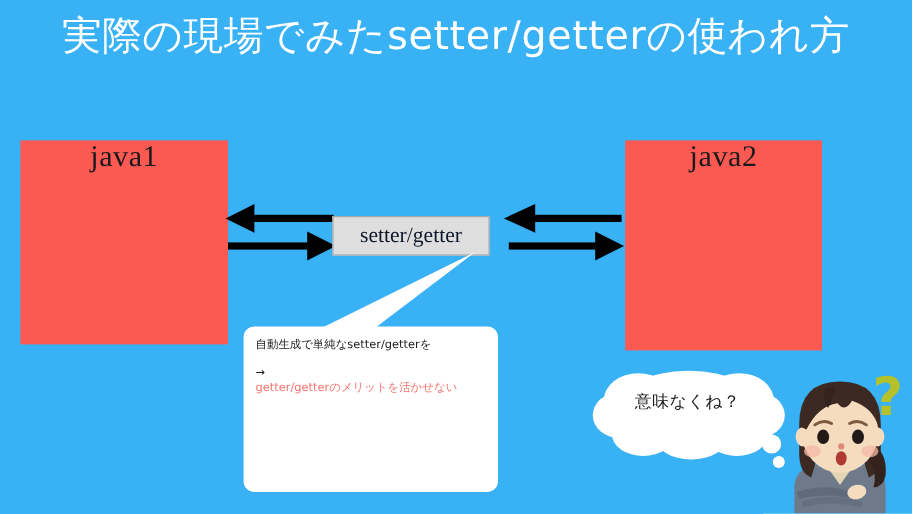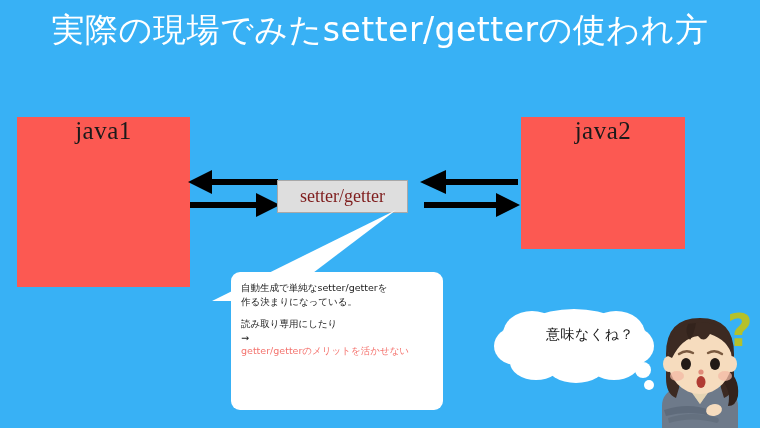--- a/index.html
+++ b/index.html
@@ -49,60 +49,59 @@
     align-items: flex-start;
     justify-content: center;
   }
   .java-box .label {
     font-family: "Liberation Serif", "DejaVu Serif", serif;
     font-size: 25px;
     color: #1a1a1a;
     letter-spacing: 0.5px;
   }
   #java1-box { left: 17px;  top: 117px; width: 173px; height: 170px; }
-  #java2-box { left: 521px; top: 117px; width: 164px; height: 132px; }
+  #java2-box { left: 521px; top: 117px; width: 164px; height: 175px; }
 
   
   #sg-box {
     position: absolute;
     left: 277px;
     top: 180px;
     width: 131px;
     height: 33px;
     background: #dedede;
     border: 1px solid #a8a8a8;
     display: flex;
     align-items: center;
     justify-content: center;
     box-sizing: border-box;
   }
   #sg-box .label {
     font-family: "Liberation Serif", "DejaVu Serif", serif;
     font-size: 18px;
-    color: #7f1d1d;
+    color: #0f172a;
   }
 
   
   .arrow-svg {
     position: absolute;
   }
 
   
   #callout {
     position: absolute;
     left: 203px;
     top: 272px;
     width: 212px;
     height: 138px;
     background: #ffffff;
     border-radius: 9px;
     box-sizing: border-box;
     padding: 9px 10px 0 10px;
     z-index: 3;
-    margin-left: 28px;
   }
   #callout-tail {
     position: absolute;
     left: 200px;
     top: 205px;
     z-index: 2;
   }
   .callout-line {
     font-family: "DejaVu Sans", "Liberation Sans", sans-serif;
     font-size: 9.5px;
@@ -120,21 +119,21 @@
     top: 300px;
     width: 164px;
     height: 96px;
     z-index: 2;
   }
   #thought-text {
     position: absolute;
     left: 512px;
     top: 326px;
     width: 122px;
-    text-align: right;
+    text-align: center;
     font-family: "DejaVu Sans", "Liberation Sans", sans-serif;
     font-size: 14px;
     color: #1a1a1a;
     letter-spacing: 0.5px;
     z-index: 3;
     white-space: nowrap;
   }
 
   
   #character {
@@ -190,23 +189,21 @@
   <div id="sg-box">
     <span class="label">setter/getter</span>
   </div>
 
   <svg id="callout-tail" width="200" height="100" viewBox="0 0 200 100">
     <polygon points="196,5 12,96 76,96" fill="#ffffff"></polygon>
   </svg>
 
   <div id="callout">
     <div class="callout-line">自動生成で単純なsetter/getterを</div>
-    <div class="callout-line">作る決まりになっている。</div>
     <div class="callout-line spacer"></div>
-    <div class="callout-line">読み取り専用にしたり</div>
     <div class="callout-line">→</div>
     <div class="callout-line red">getter/getterのメリットを活かせない</div>
   </div>
 
   <svg id="thought" width="164" height="96" viewBox="0 0 164 96">
     <g fill="#ffffff">
       <ellipse cx="82" cy="42" rx="62" ry="33"></ellipse>
       <ellipse cx="40" cy="34" rx="29" ry="23"></ellipse>
       <ellipse cx="124" cy="34" rx="29" ry="23"></ellipse>
       <ellipse cx="24" cy="46" rx="22" ry="19"></ellipse>

